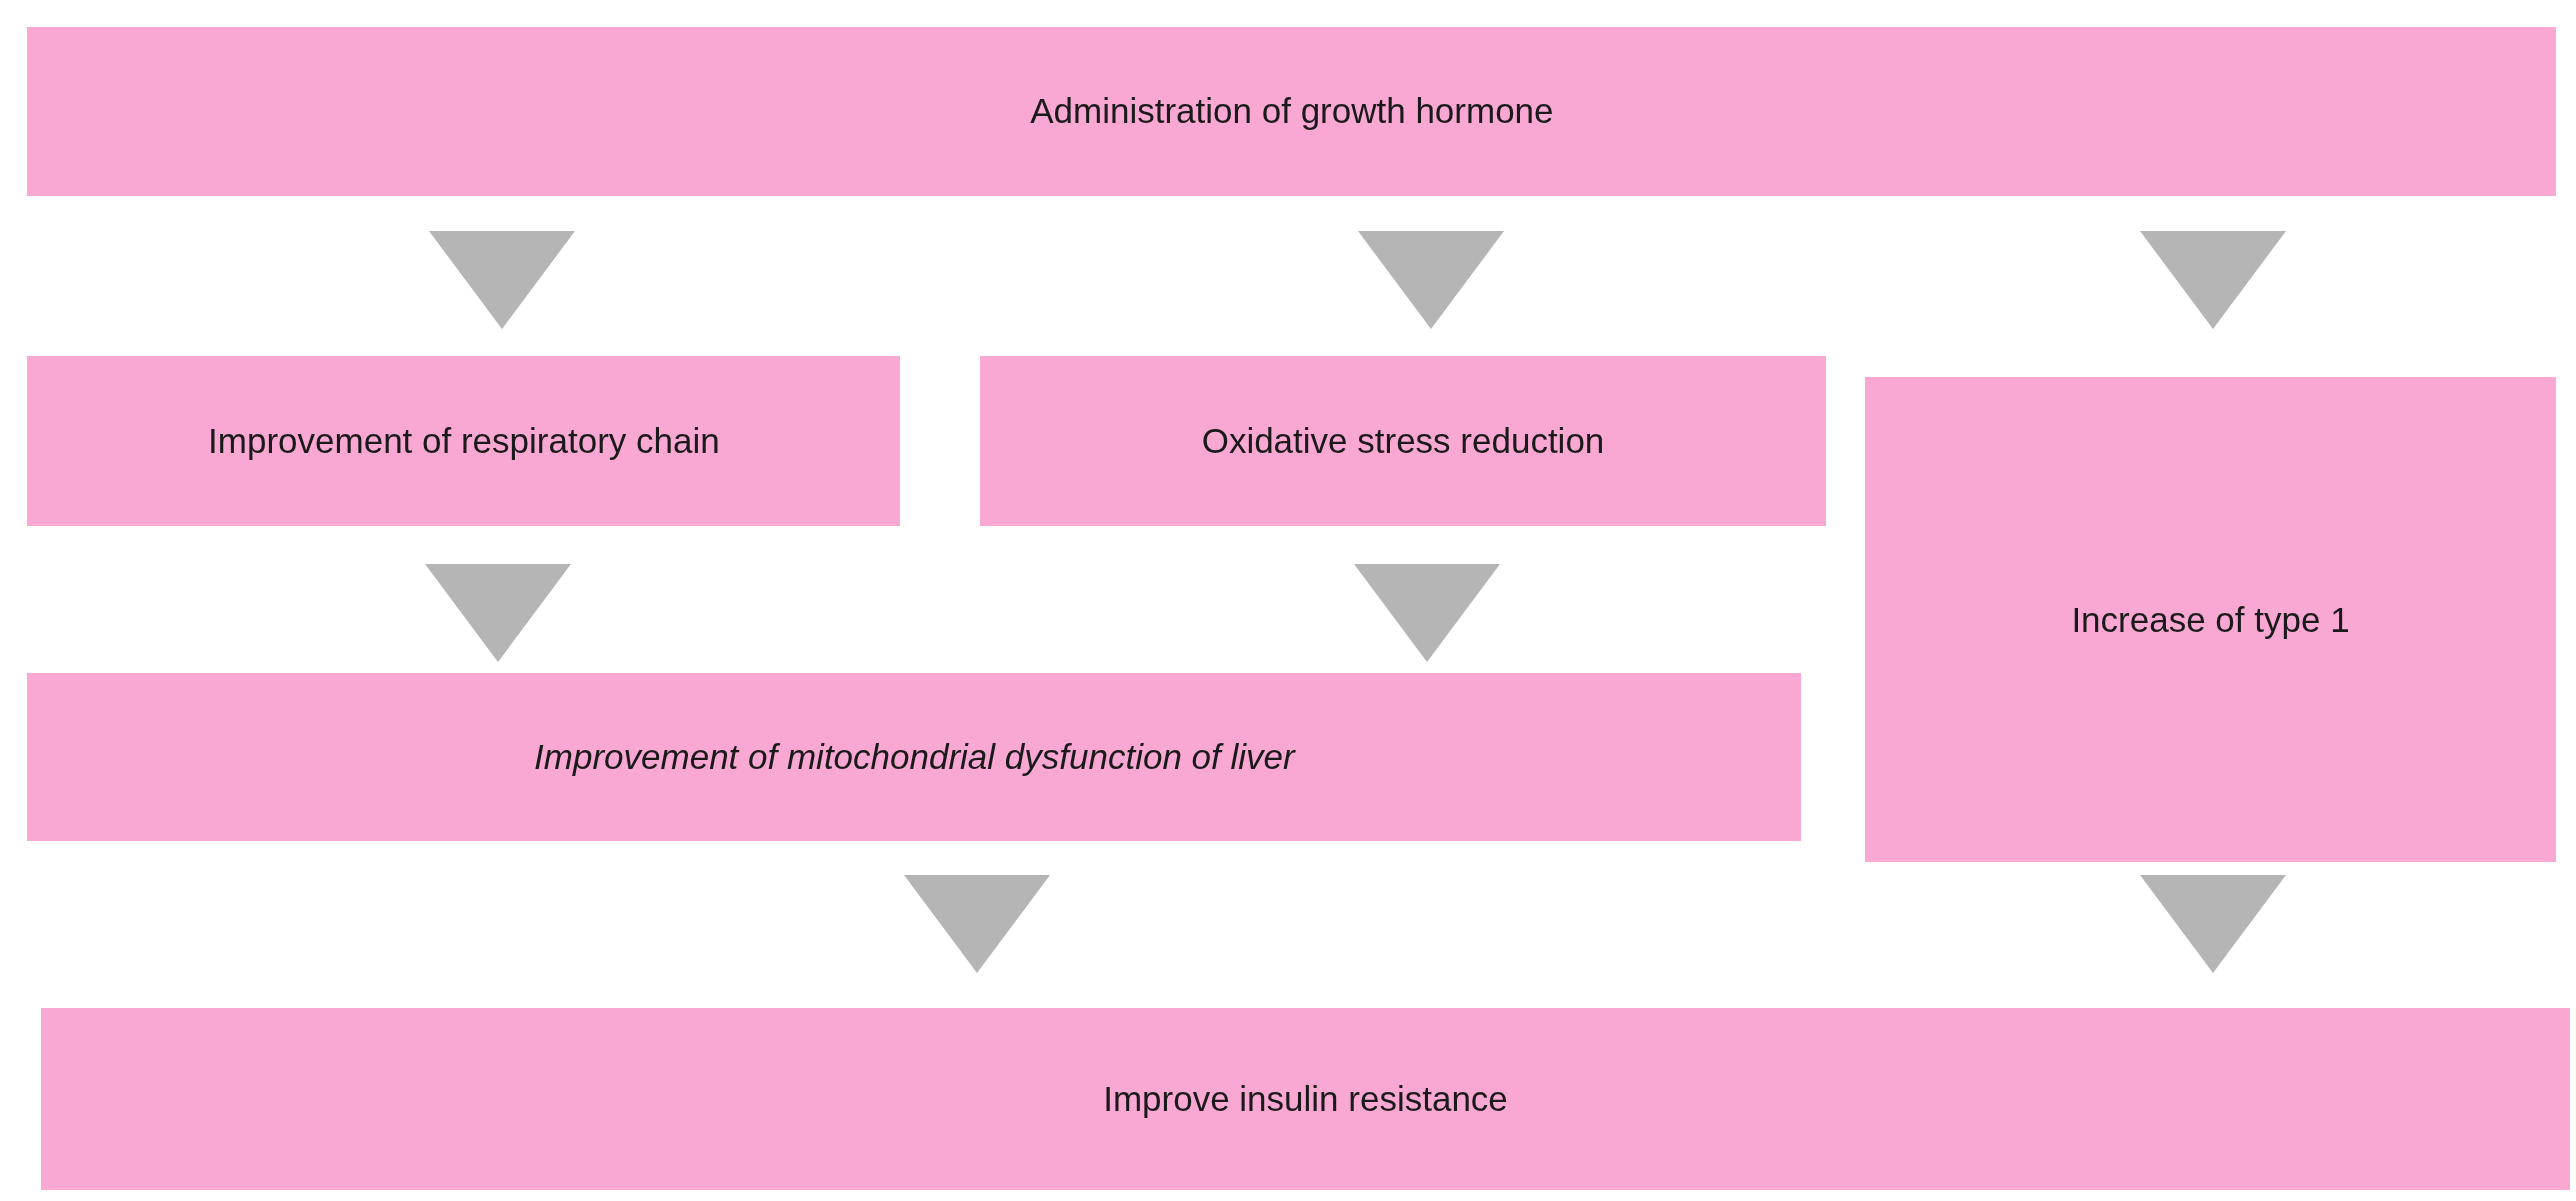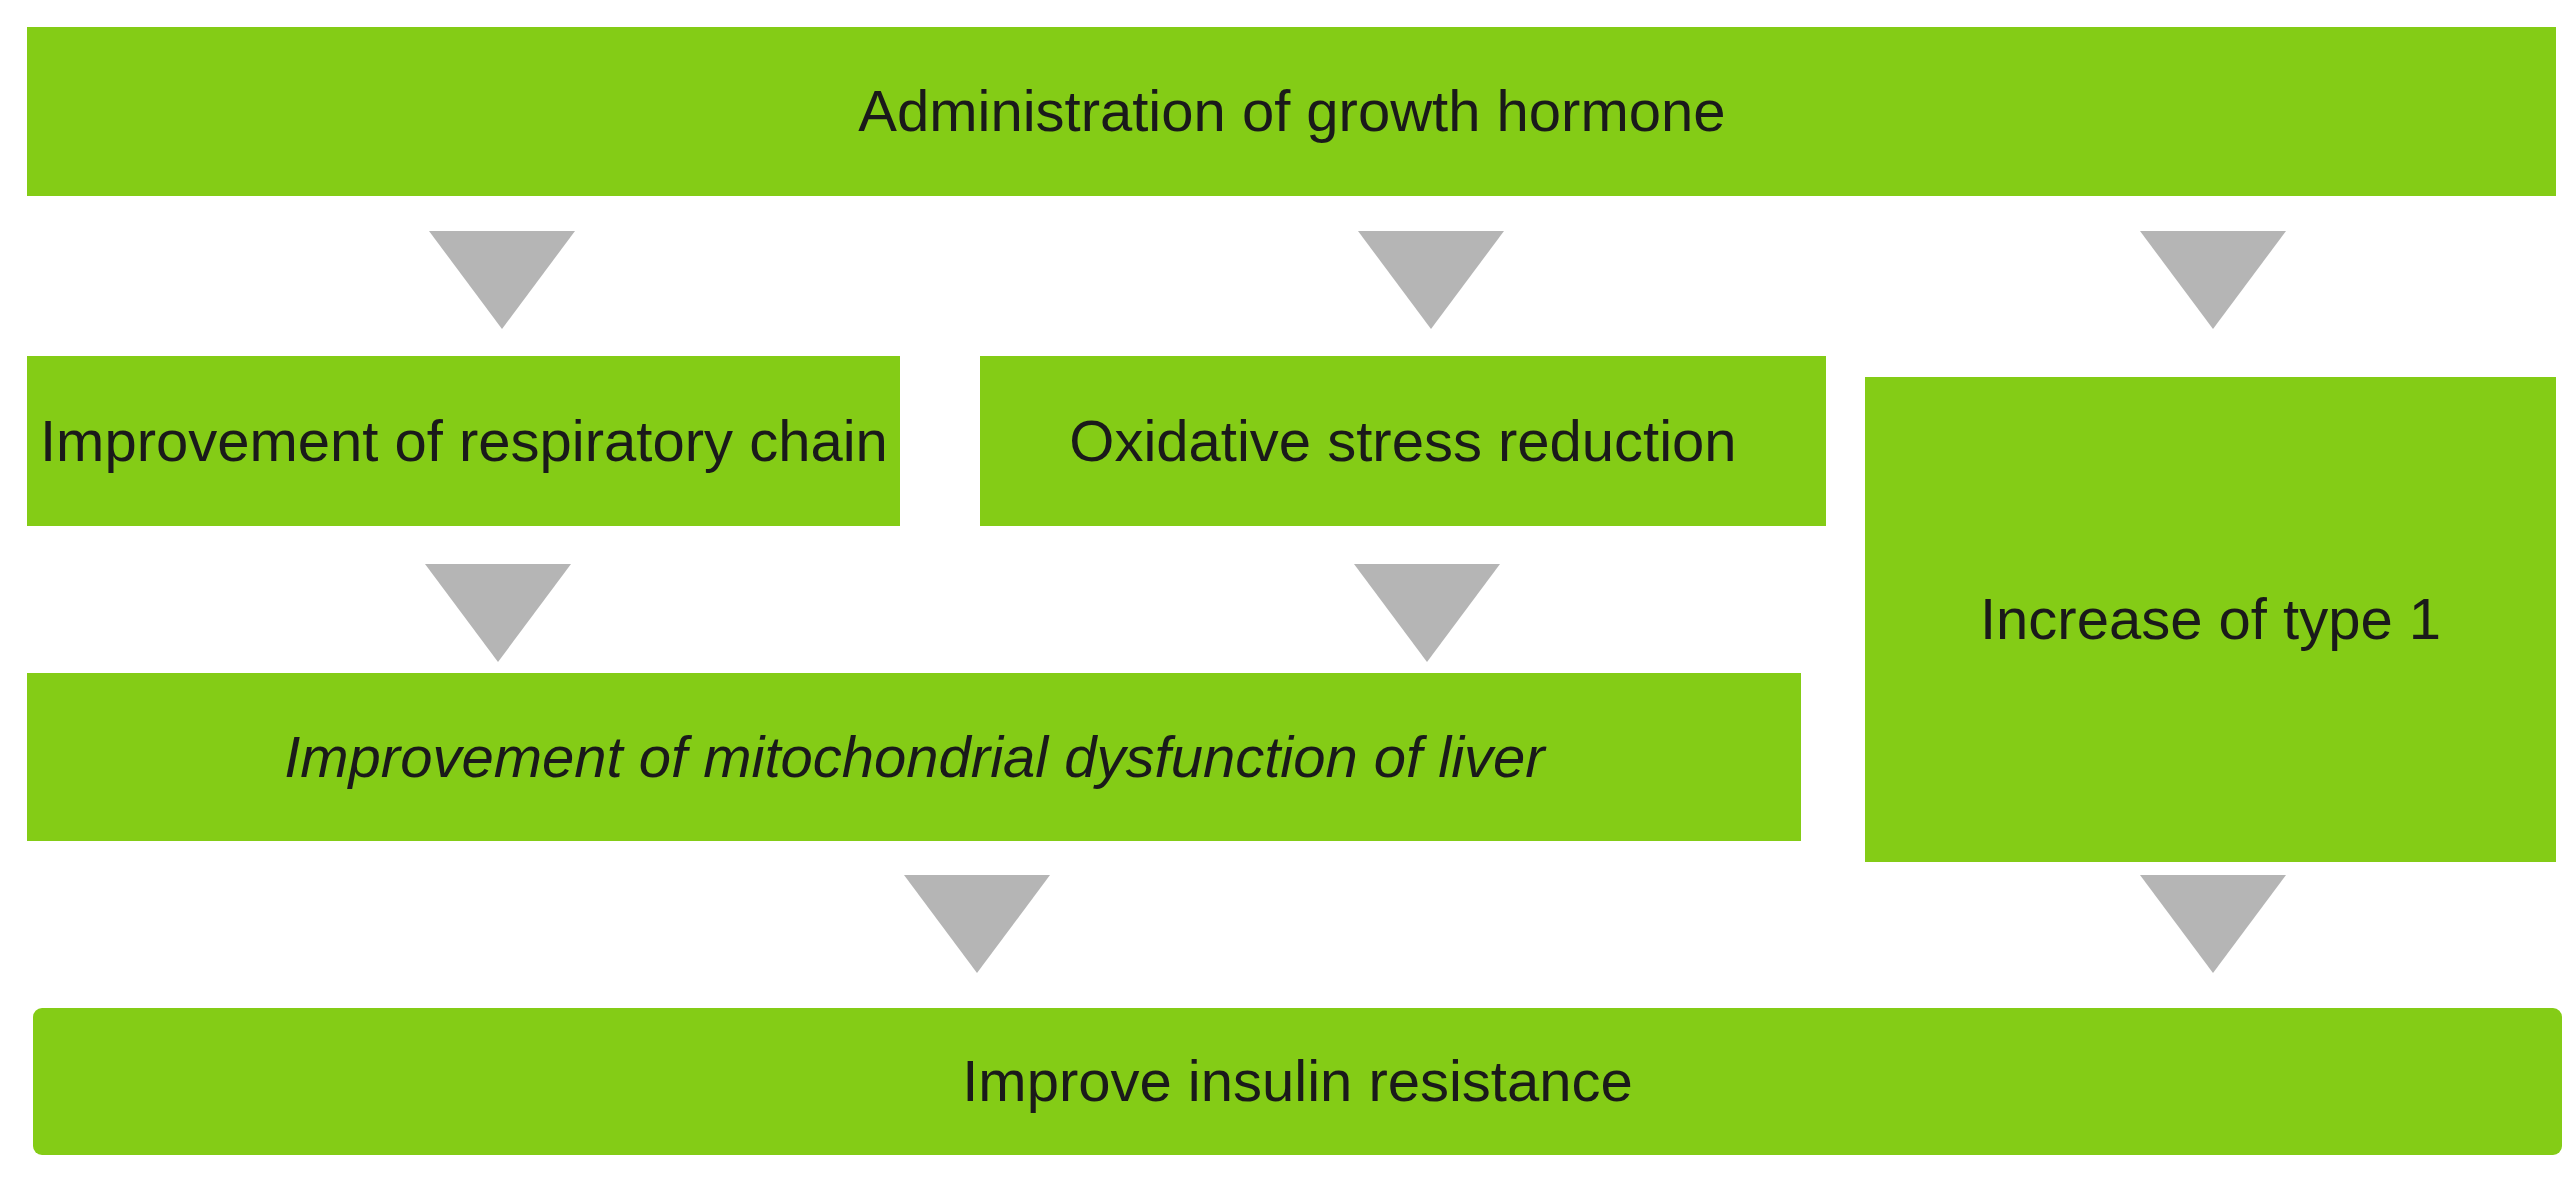--- a/index.html
+++ b/index.html
@@ -10,45 +10,45 @@
   #canvas {
     position: relative;
     width: 2576px;
     height: 1202px;
     background: #ffffff;
     overflow: hidden;
     font-family: "Liberation Sans", "DejaVu Sans", sans-serif;
   }
   .node {
     position: absolute;
-    background: #84cc16;
+    background: #f9a8d4;
     display: flex;
     flex-direction: column;
     justify-content: center;
     text-align: center;
     color: #1a1a1a;
-    font-size: 58px;
+    font-size: 35px;
     line-height: 1.42;
     letter-spacing: 0px;
   }
   .arrow {
     position: absolute;
     width: 0;
     height: 0;
     border-left: 73px solid transparent;
     border-right: 73px solid transparent;
     border-top: 98px solid #b5b5b5;
   }
   
   #node-top        { left: 27.4px;   top: 26.6px;   width: 2529px; height: 169px; }
   #node-resp       { left: 27.4px;   top: 356px;  width: 873px; height: 170px; }
   #node-oxid       { left: 956px; top: 356px;  width: 846px;  height: 170px; margin-left: 24px; }
   #node-muscle     { left: 1865px; top: 377px;  width: 691px;  height: 485px; }
   #node-mito       { left: 27.4px;   top: 673px;  width: 1774px; height: 168px; font-style: italic; }
-  #node-insulin    { left: 33px;   top: 1008px; width: 2529px; height: 147px; border-radius: 9px; }
+  #node-insulin    { left: 41px;   top: 1008px; width: 2529px; height: 182px; }
   
   #arrow-r1-left   { left: 429px;  top: 231px; }
   #arrow-r1-mid    { left: 1358px; top: 231px; }
   #arrow-r1-right  { left: 2140px; top: 231px; }
   #arrow-r2-left   { left: 425px;  top: 564px; }
   #arrow-r2-mid    { left: 1354px; top: 564px; }
   #arrow-r3-left   { left: 904px; top: 875px; }
   #arrow-r3-right  { left: 2140px; top: 875px; }
 </style>
 </head>

